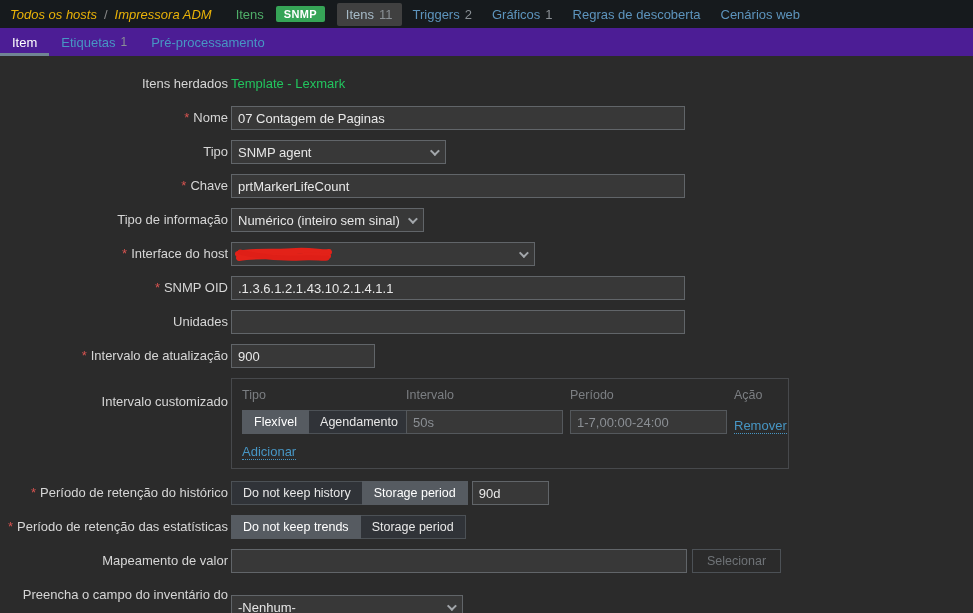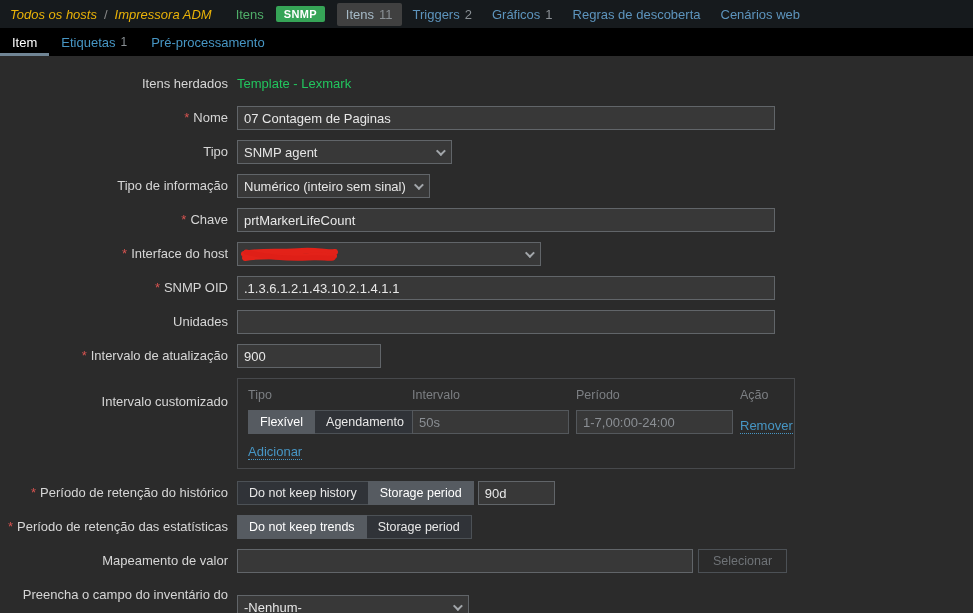--- a/index.html
+++ b/index.html
@@ -41,21 +41,21 @@
     margin-left: 2px;
     border-radius: 2px;
     color: #5d94bd;
   }
   .hostnav-item .count { color: #8a9095; margin-left: 5px; }
   .hostnav-item.selected { background: #404040; color: #a6bac7; }
 
   
   .tabsbar {
     height: 28px;
-    background: #000000;
+    background: #4c1d95;
     display: flex;
     align-items: stretch;
   }
   .tab {
     display: flex; align-items: center;
     padding: 0 12px;
     color: #4796c4;
     position: relative;
   }
   .tab .count { color: #8a9095; margin-left: 5px; font-size: 12px; }
@@ -74,37 +74,37 @@
     display: flex;
     align-items: center;
     margin-bottom: 10px;
     min-height: 24px;
   }
   .form-row.top-align { align-items: flex-start; }
   .flabel {
     width: 228px;
     flex: 0 0 228px;
     text-align: right;
-    margin-right: 9px;
+    margin-right: 3px;
     color: #d6d6d6;
     line-height: 24px;
   }
   .req-star { color: #d75350; margin-right: 4px; }
 
   input.txt {
     background: #383838;
     border: 1px solid #616569;
     color: #e8e8e8;
     height: 24px;
     padding: 0 6px;
     font-family: "Liberation Sans", sans-serif;
     font-size: 13px;
     outline: none;
   }
-  .w-lg { width: 538px; }
+  .w-lg { width: 454px; }
   .w-sm { width: 144px; }
 
   .selectbox {
     background: #383838;
     border: 1px solid #616569;
     height: 24px;
     display: flex;
     align-items: center;
     justify-content: space-between;
     padding: 0 8px 0 6px;
@@ -236,30 +236,30 @@
 
   <div class="form-row">
     <div class="flabel"><span>Tipo</span></div>
     <div class="selectbox" style="width:215px">
       <span>SNMP agent</span>
       <span class="chev"></span>
     </div>
   </div>
 
   <div class="form-row">
+    <div class="flabel"><span class="req-star">*</span><span>Chave</span></div>
+    <input class="txt w-lg" value="prtMarkerLifeCount" style="">
+  </div>
+
+  <div class="form-row">
     <div class="flabel"><span>Tipo de informação</span></div>
     <div class="selectbox" style="width:193px">
       <span>Numérico (inteiro sem sinal)</span>
       <span class="chev"></span>
     </div>
-  </div>
-
-  <div class="form-row">
-    <div class="flabel"><span class="req-star">*</span><span>Chave</span></div>
-    <input class="txt w-lg" value="prtMarkerLifeCount" style="">
   </div>
 
   <div class="form-row">
     <div class="flabel"><span class="req-star">*</span><span>Interface do host</span></div>
     <div class="selectbox" style="width:304px">
       <span></span>
       <span class="scribble-wrap">
         <svg width="100" height="18" viewBox="0 0 100 18">
           <path d="M4,8 C20,4 42,7 62,5 C76,4 90,7 95,6" stroke="#e32219" stroke-width="6" fill="none" stroke-linecap="round"></path>
           <path d="M5,12 C26,8 50,12 70,10 C82,9 91,11 94,10" stroke="#e32219" stroke-width="6" fill="none" stroke-linecap="round"></path>

